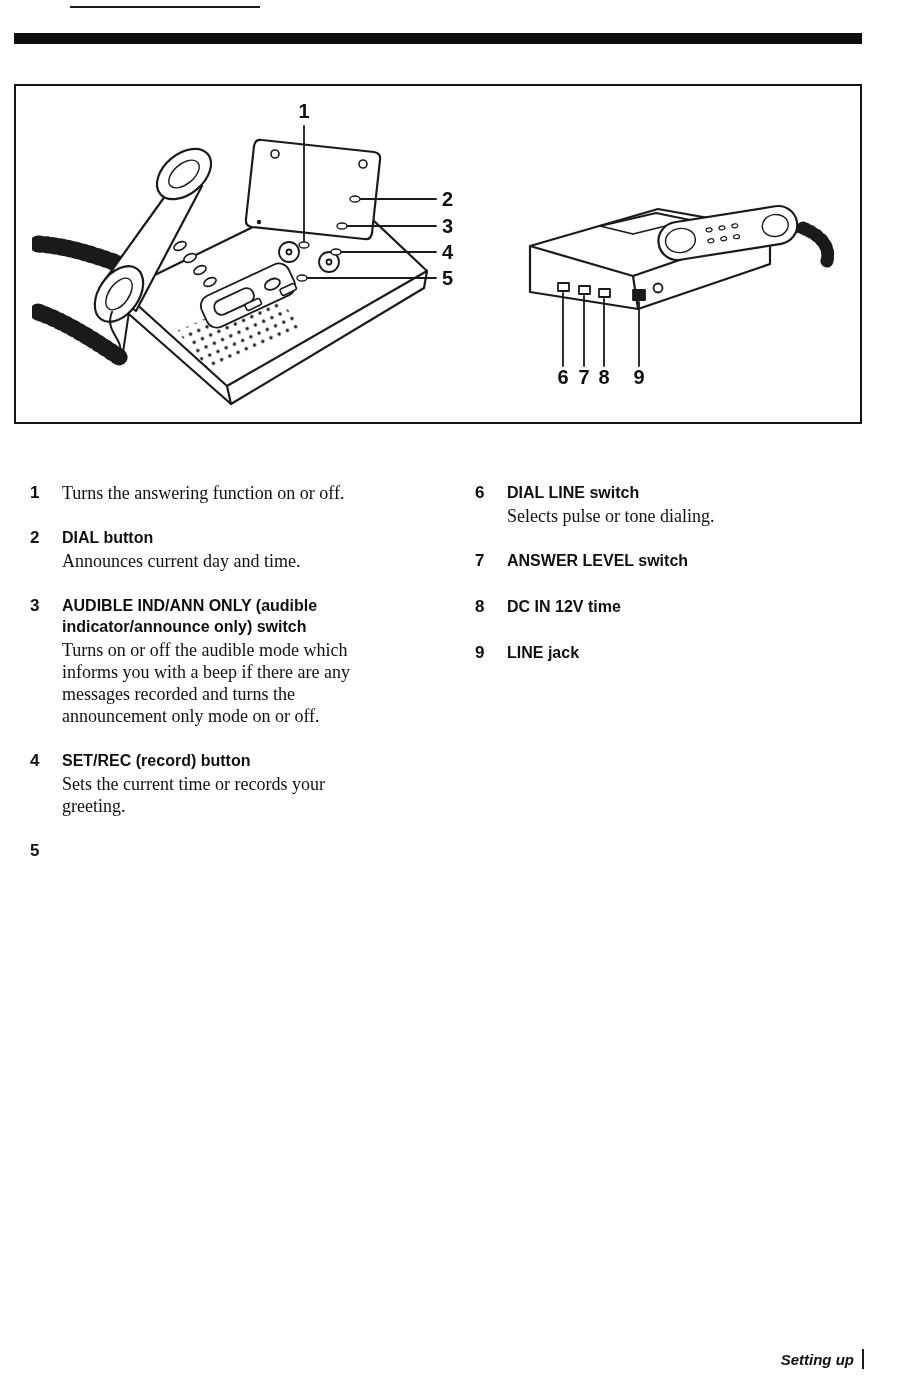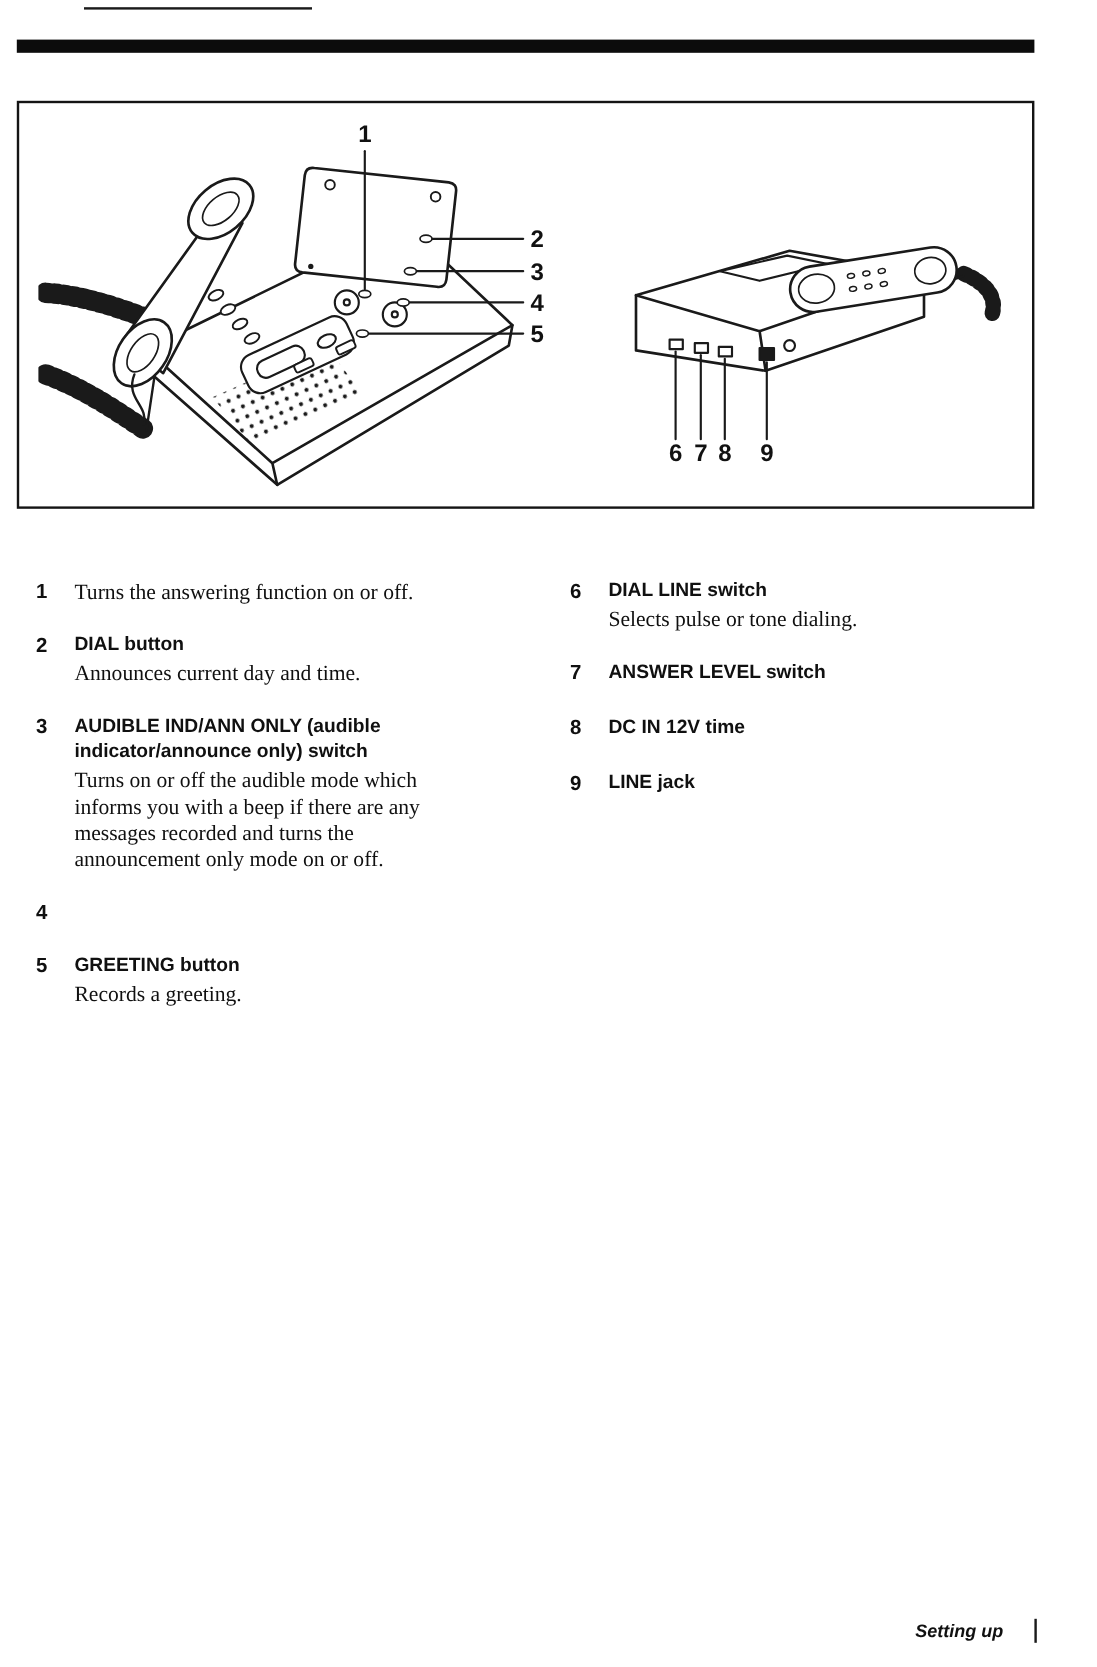--- a/index.html
+++ b/index.html
@@ -11,21 +11,21 @@
   .columns{position:absolute;left:30px;top:482px;right:30px;display:flex}
   .col-left{flex:0 0 445px}
   .col-right{flex:1}
   .item{display:flex;margin-bottom:23px}
   .item-num{flex:0 0 32px;font-family:"Liberation Sans",sans-serif;font-weight:bold;font-size:17px;line-height:21px}
   .item-body{max-width:322px}
   .col-right .item-body{max-width:300px}
   .item-title{font-family:"Liberation Sans",sans-serif;font-weight:bold;font-size:16px;line-height:21px;margin-bottom:2px}
   .item-desc{font-size:18px;line-height:22px}
   .item-desc:empty{display:none}
-  .footer{position:absolute;right:50px;bottom:20px;display:flex;align-items:center;gap:26px}
+  .footer{position:absolute;right:50px;bottom:20px;display:flex;align-items:center;gap:8px}
   .footer-label{font-family:"Liberation Sans",sans-serif;font-style:italic;font-weight:bold;font-size:15px}
   .footer-bar{width:2px;height:20px;background:#1a1a1a}
   svg text{font-family:"Liberation Sans",sans-serif;font-weight:bold}
 </style>
 </head>
 <body>
 
 <div class="top-mark"></div>
 <div class="thick-bar"></div>
 
@@ -170,28 +170,28 @@
     <div class="item">
       <span class="item-num">3</span>
       <div class="item-body">
         <div class="item-title">AUDIBLE IND/ANN ONLY (audible indicator/announce only) switch</div>
         <div class="item-desc">Turns on or off the audible mode which informs you with a beep if there are any messages recorded and turns the announcement only mode on or off.</div>
       </div>
     </div>
 
     <div class="item">
       <span class="item-num">4</span>
+      <div class="item-body">
+        <div class="item-title">SET/REC (record) button</div>
+        <div class="item-desc">Sets the current time or records your greeting.</div>
+      </div>
     </div>
 
     <div class="item">
       <span class="item-num">5</span>
-      <div class="item-body">
-        <div class="item-title">GREETING button</div>
-        <div class="item-desc">Records a greeting.</div>
-      </div>
     </div>
 
   </div>
   <div class="col-right">
 
     <div class="item">
       <span class="item-num">6</span>
       <div class="item-body">
         <div class="item-title">DIAL LINE switch</div>
         <div class="item-desc">Selects pulse or tone dialing.</div>

